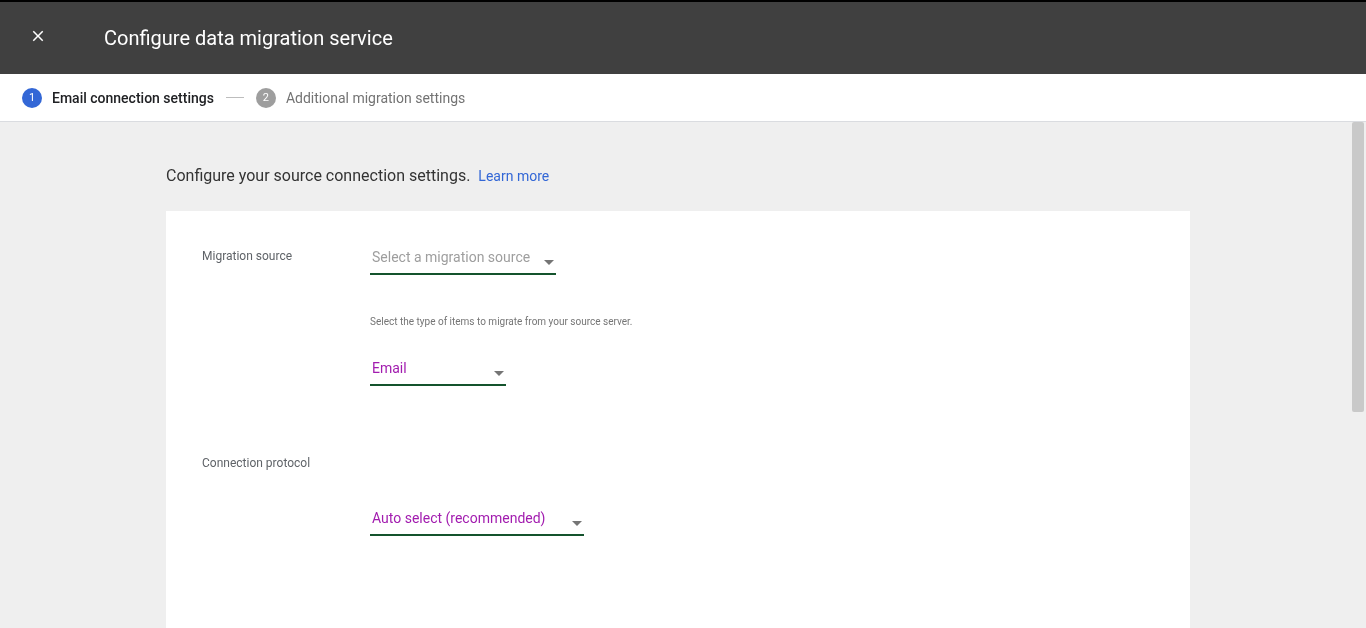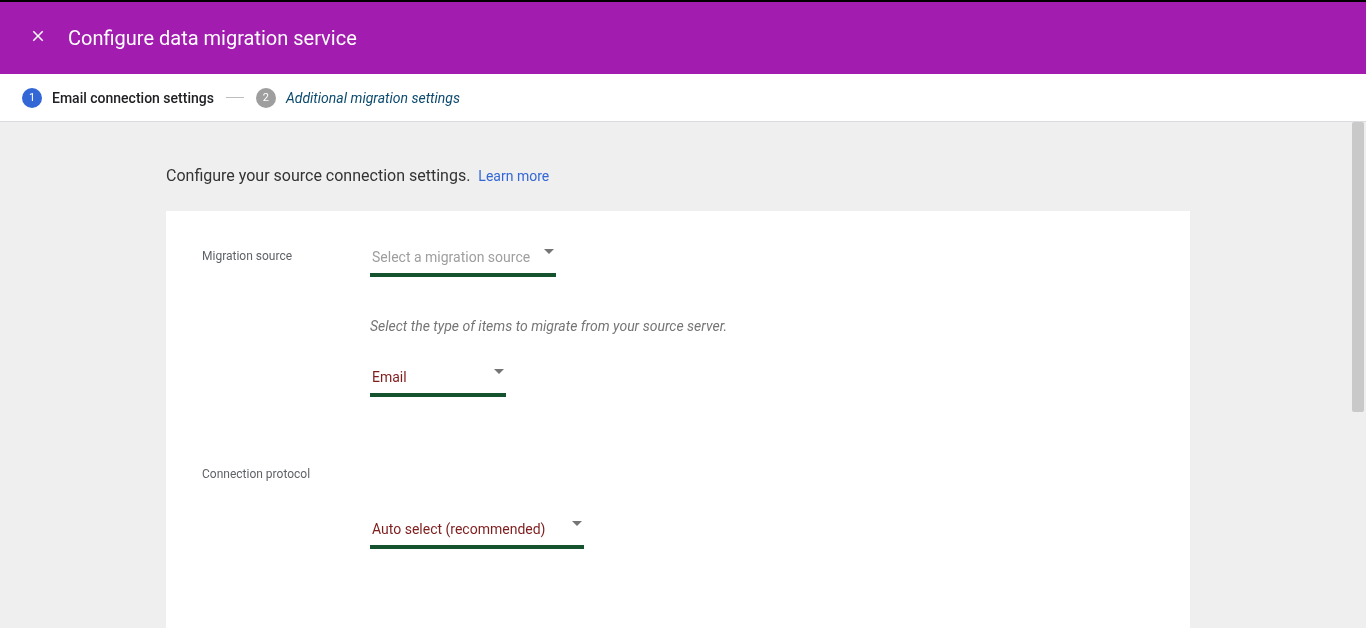--- a/index.html
+++ b/index.html
@@ -9,26 +9,27 @@
     width: 1366px;
     height: 628px;
     overflow: hidden;
     position: relative;
     color: #202124;
   }
   .topbar-divider {
     height: 2px; background: #000; width: 100%;
   }
   .header {
-    background: #a21caf;
+    background: #404040;
     height: 72px;
     display: flex;
     align-items: center;
     padding-left: 20px;
     color: #fff;
+    gap: 36px;
   }
   .close-btn {
     width: 36px; height: 36px;
     display: flex; align-items: center; justify-content: center;
     color: #fff;
     cursor: pointer;
     margin-right: 12px;
   }
   .close-btn svg { width: 18px; height: 18px; }
   .header-title {
@@ -49,21 +50,21 @@
     border-radius: 50%;
     display: flex; align-items: center; justify-content: center;
     font-size: 11px;
     color: #fff;
     margin-right: 10px;
   }
   .step.active .step-circle { background: #3367d6; }
   .step.inactive .step-circle { background: #9e9e9e; }
   .step-label { font-size: 14px; }
   .step.active .step-label { color: #202124; font-weight: 500; }
-  .step.inactive .step-label { color: #0c4a6e; font-style: italic; }
+  .step.inactive .step-label { color: #737373; }
   .step-divider {
     width: 18px; height: 1px; background: #bdbdbd;
     margin: 0 12px;
   }
   .content {
     height: calc(628px - 2px - 72px - 48px);
     overflow-y: auto;
     position: relative;
   }
   .content-inner {
@@ -106,41 +107,40 @@
     flex-shrink: 0;
   }
   .row-content { flex: 1; }
   .desc {
     font-size: 14px;
     color: #757575;
     line-height: 1.7;
     margin-bottom: 30px;
   }
   .desc2 {
-    font-size: 14px;
+    font-size: 10px;
     color: #757575;
     line-height: 1.7;
     margin-top: 38px;
     margin-bottom: 28px;
-    font-style: italic;
   }
   .md-select {
     display: inline-flex;
-    align-items: flex-start;
+    align-items: flex-end;
     justify-content: space-between;
-    border-bottom: 4px solid #14532d;
+    border-bottom: 2px solid #14532d;
     padding: 0 2px 8px 2px;
     cursor: pointer;
     min-width: 136px;
   }
   .md-select .sel-text {
     font-size: 14px;
     color: #9e9e9e;
   }
-  .md-select.has-val .sel-text { color: #7f1d1d; }
+  .md-select.has-val .sel-text { color: #a21caf; }
   .md-select .caret {
     margin-left: 14px;
     width: 0; height: 0;
     border-left: 5px solid transparent;
     border-right: 5px solid transparent;
     border-top: 5px solid #757575;
   }
   .md-select.wider { min-width: 186px; }
   .md-select.wider2 { min-width: 214px; }
   

